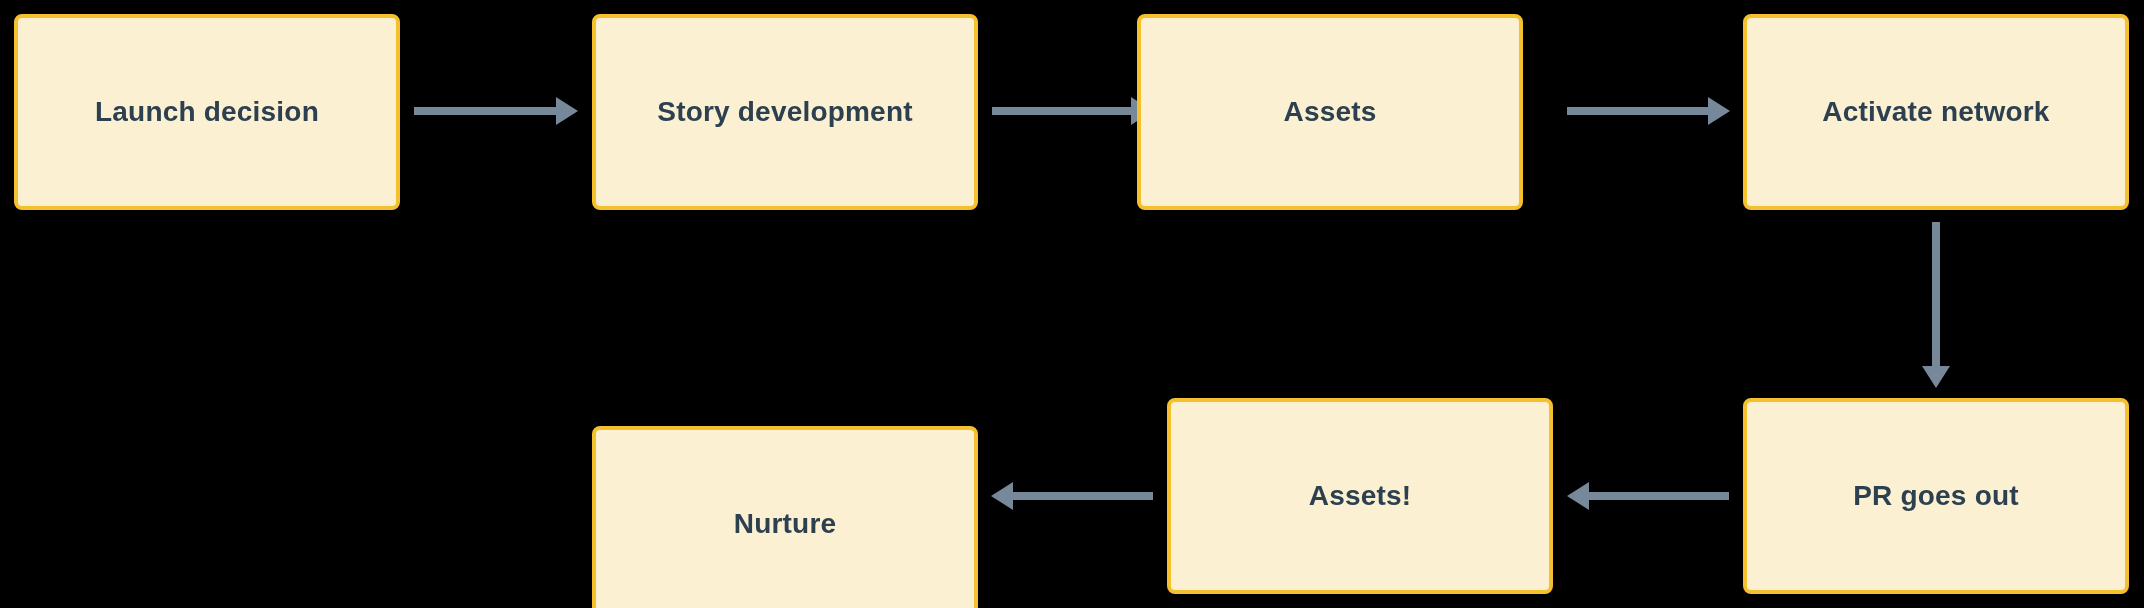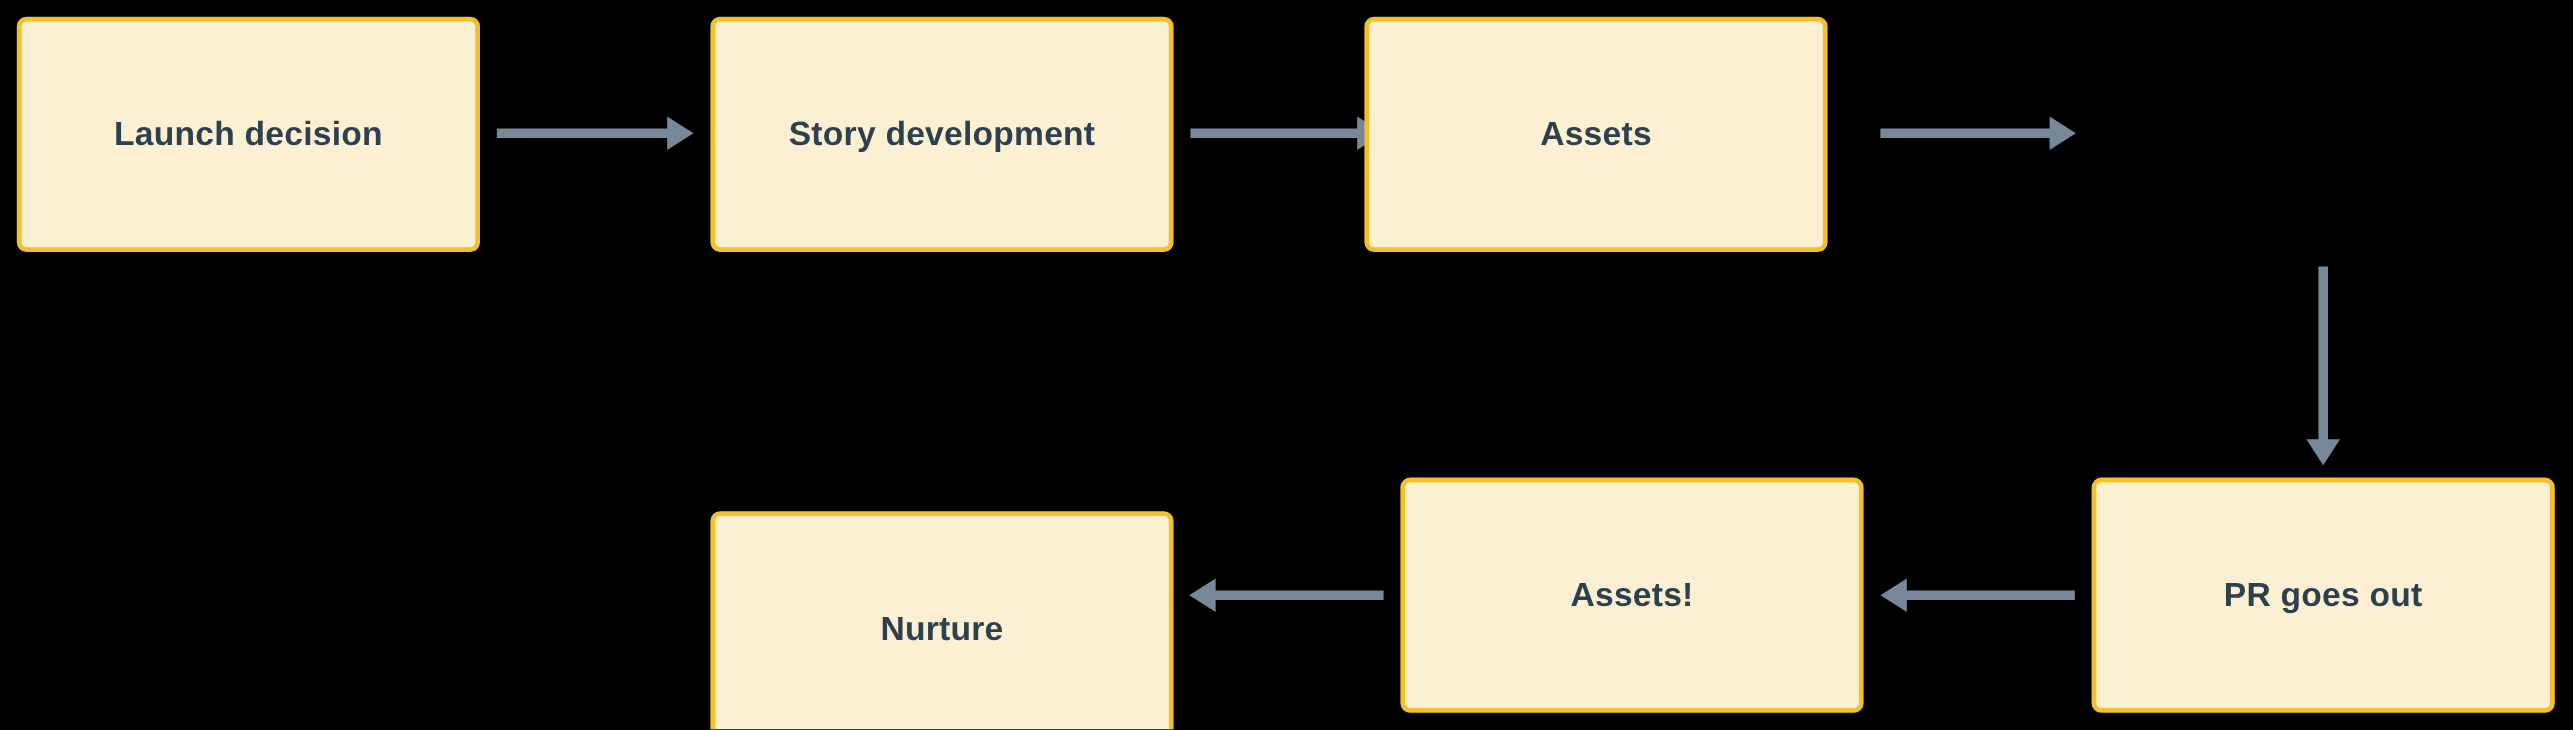--- a/index.html
+++ b/index.html
@@ -72,20 +72,23 @@
     </svg>
 <div class="flow-node" style="left: 14px; top: 14px; width: 386px; height: 196px; border-width: 4px; border-radius: 8px;">
       <span class="node-label">Launch decision</span>
     </div>
     <div class="flow-node" style="left: 592px; top: 14px; width: 386px; height: 196px; border-width: 4px; border-radius: 8px;">
       <span class="node-label">Story development</span>
     </div>
     <div class="flow-node" style="left: 1137px; top: 14px; width: 386px; height: 196px; border-width: 4px; border-radius: 8px;">
       <span class="node-label">Assets</span>
     </div>
+    <div class="flow-node" style="left: 1743px; top: 14px; width: 386px; height: 196px; border-width: 4px; border-radius: 8px;">
+      <span class="node-label">Activate network</span>
+    </div>
     <div class="flow-node" style="left: 592px; top: 398px; width: 386px; height: 196px; border-width: 4px; border-radius: 8px; margin-top: 28px;">
       <span class="node-label">Nurture</span>
     </div>
     <div class="flow-node" style="left: 1167px; top: 398px; width: 386px; height: 196px; border-width: 4px; border-radius: 8px;">
       <span class="node-label">Assets!</span>
     </div>
     <div class="flow-node" style="left: 1743px; top: 398px; width: 386px; height: 196px; border-width: 4px; border-radius: 8px;">
       <span class="node-label">PR goes out</span>
     </div>
   </div>

